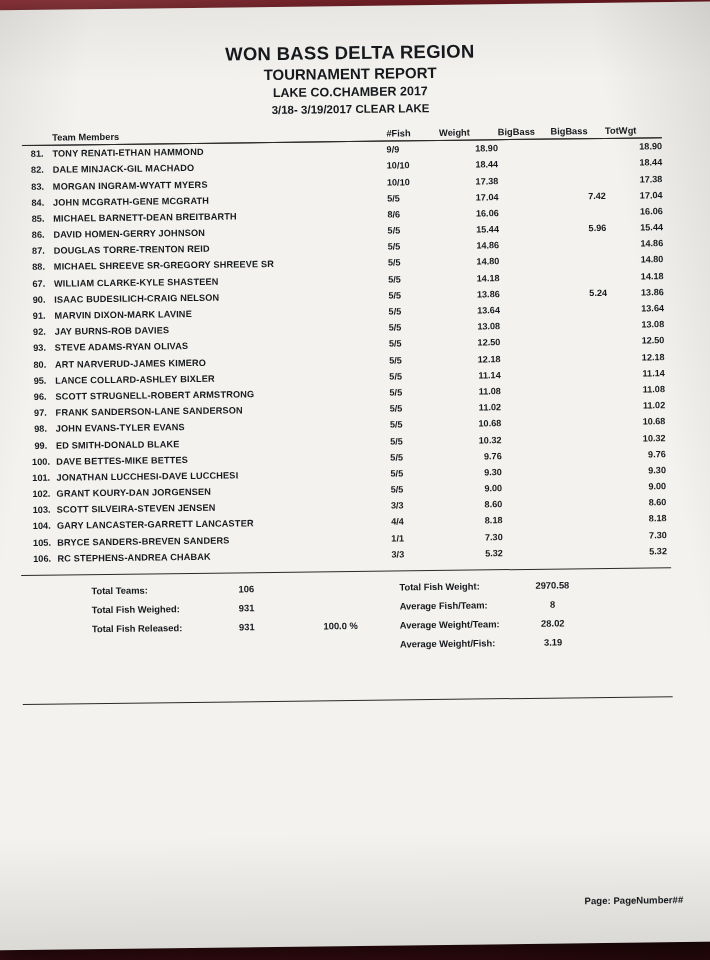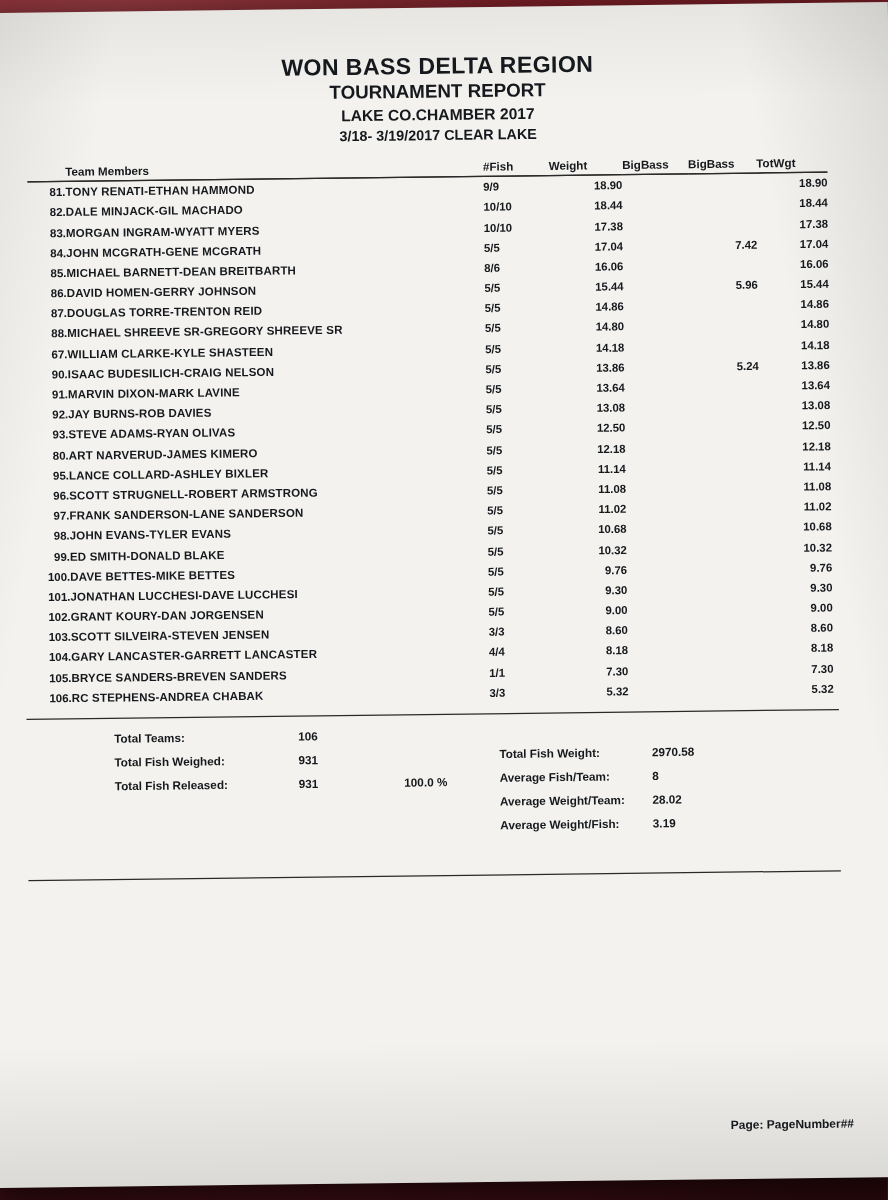--- a/index.html
+++ b/index.html
@@ -104,21 +104,21 @@
   .hdr-row th {
     border-bottom: 1px solid #2a2a2a;
   }
   table.report td {
     padding: 3.1px 0 3.1px 0;
     white-space: nowrap;
     vertical-align: baseline;
   }
   td.rank {
     width: 30px;
-    text-align: right;
+    text-align: center;
     padding-right: 8px;
     font-weight: bold;
     font-size: 9.2px;
     margin-top: 35px;
   }
   td.members {
     width: 330px;
     font-weight: bold;
     font-size: 9.2px;
     letter-spacing: 0.15px;
@@ -176,21 +176,21 @@
   .sum-right { position: absolute; left: 404px; top: 0; }
   .sum-row {
     display: flex;
     align-items: baseline;
     height: 19px;
   }
   .sum-label { width: 128px; }
   .sum-val { width: 54px; text-align: center; }
   .sum-val2 { width: 70px; text-align: right; padding-left: 14px; }
   .sum-right .sum-label { width: 122px; }
-  .sum-right .sum-val { width: 62px; text-align: left; margin-top: 16px; }
+  .sum-right .sum-val { width: 62px; text-align: center; }
 
   .page-footer {
     position: absolute;
     right: 38px;
     top: 892px;
     font-size: 9.6px;
     font-weight: bold;
   }
 </style>
 </head>

